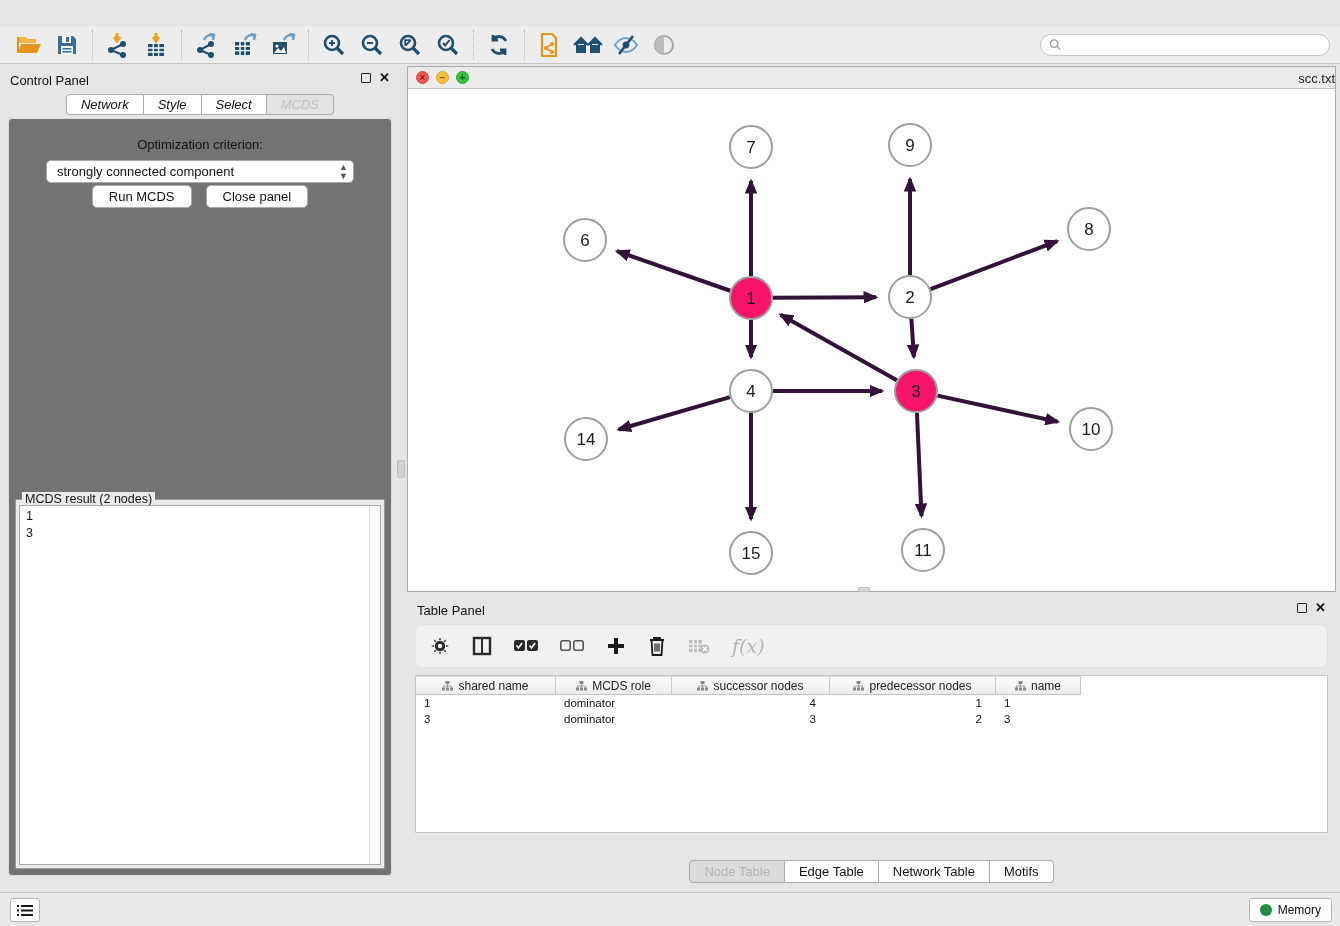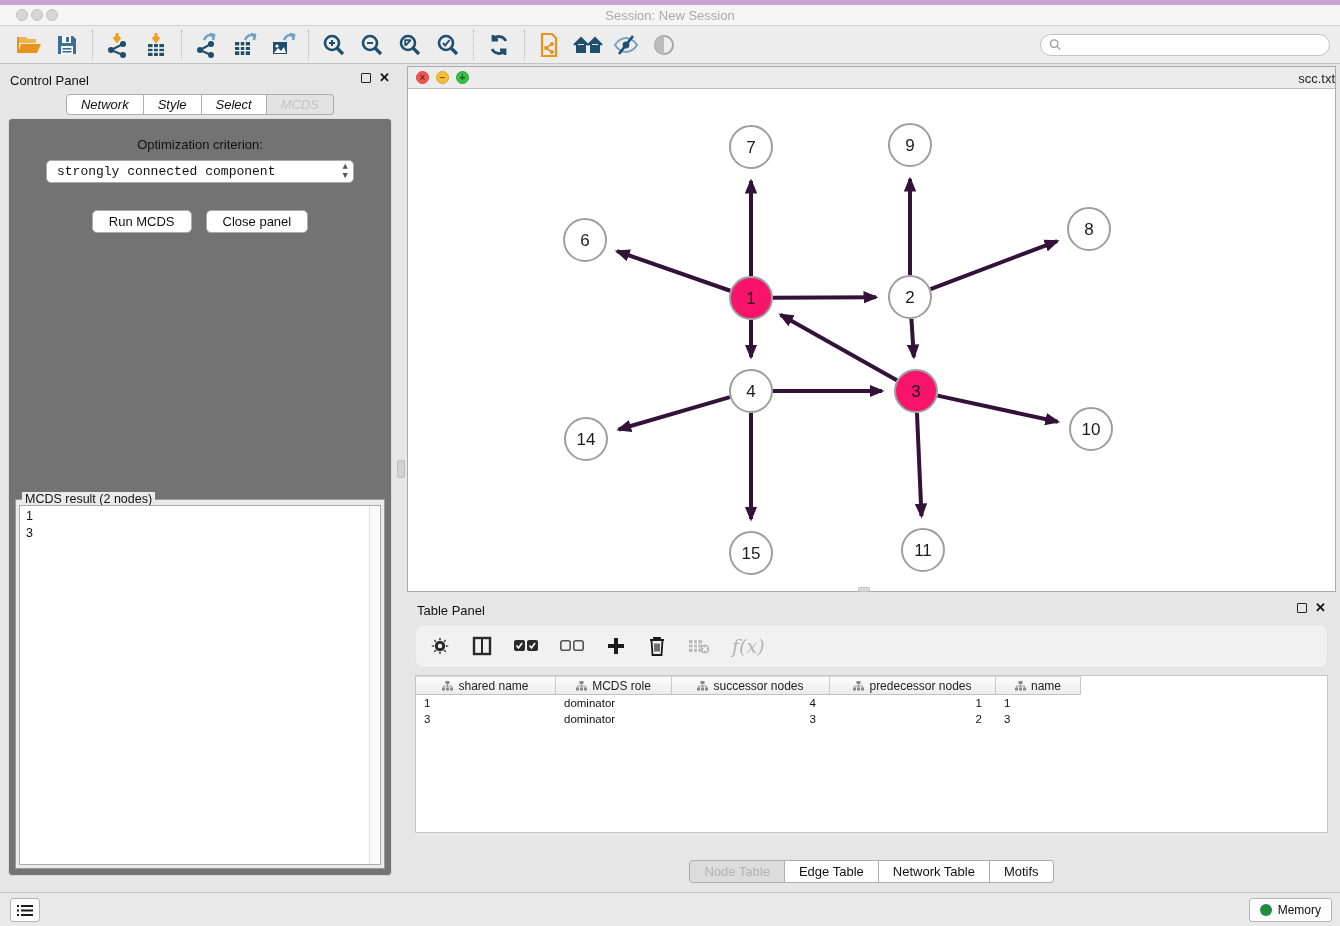--- a/index.html
+++ b/index.html
@@ -38,23 +38,23 @@
   .seg { height:21px; line-height:19px; padding:0 14px; font-size:13px; color:#111; background:#fff;
     border:1px solid #acacac; border-left:none; cursor:default; }
   .seg:first-child { border-left:1px solid #acacac; border-radius:4px 0 0 4px; }
   .seg:last-child { border-radius:0 4px 4px 0; }
   .seg.active { background:#e3e3e3; color:#c3c3c3; }
   .cp-content { position:absolute; left:8px; top:52px; width:384px; height:758px;
     background:#737373; border:1px solid #dcdcdc; border-radius:4px; }
   .opt-label { margin-top:18px; text-align:center; font-size:13px; color:#111; }
   .combo { position:relative; margin:8px auto 0; width:308px; height:23px; background:#fff;
     border:1px solid #ababab; border-radius:5px; font-size:13px; color:#111;
-    display:flex; align-items:center; padding:0 22px 0 10px;font-family:Liberation Mono, monospace; }
+    display:flex; align-items:center; padding:0 22px 0 10px; }
   .combo .stepper { position:absolute; right:5px; top:2px; font-size:9px; color:#555; line-height:9px; text-align:center; }
-  .btn-row { display:flex; justify-content:center; gap:14px; margin-top:27px; }
+  .btn-row { display:flex; justify-content:center; gap:14px; margin-top:2px; }
   .pbtn { height:23px; padding:0 16px; background:#fff; border:1px solid #ababab; border-radius:5px;
     font-size:13px; color:#111; display:flex; align-items:center; }
   .result-fieldset { position:absolute; left:6px; top:380px; width:370px; height:370px;
     border:1px solid #9a9a9a; background:#eaeaea; }
   .result-legend { position:absolute; left:6px; top:-8px; background:#eaeaea; padding:0 3px;
     font-size:12.5px; color:#111; }
   .result-box { position:absolute; left:3px; top:5px; right:3px; bottom:3px; background:#fff;
     border:1px solid #ababab; }
   .result-text { position:absolute; left:0; top:0; right:12px; bottom:0; padding:2px 6px;
     font-size:12.5px; line-height:17px; color:#111; white-space:pre-line; }
@@ -104,27 +104,20 @@
   .mem-btn { position:absolute; right:8px; top:5px; height:24px; background:#fdfdfd;
     border:1px solid #b5b5b5; border-radius:3px; display:flex; align-items:center; gap:6px;
     padding:0 10px; font-size:12px; color:#111; }
   .mem-dot { width:12px; height:12px; border-radius:50%; background:#1e8e3e; }
 </style>
 </head>
 <body>
 
 <div class="app">
 
-  <div class="titlebar">
-    <div class="accent"></div>
-    <div class="tl-dot t1"></div>
-    <div class="tl-dot t2"></div>
-    <div class="tl-dot t3"></div>
-    <div class="wtitle">Session: New Session</div>
-  </div>
 
   <div class="toolbar">
     <div class="tbtn">
       <svg width="26" height="24" viewBox="0 0 26 24">
           <path d="M2 4h8l2 2h8v4H2z" fill="#f0b54a"></path>
           <path d="M2 20l3-9h20l-4 9z" fill="#e8931c"></path>
           <path d="M2 20V4" stroke="#e8931c" stroke-width="2"></path>
         </svg>
     </div>
     <div class="tbtn">

